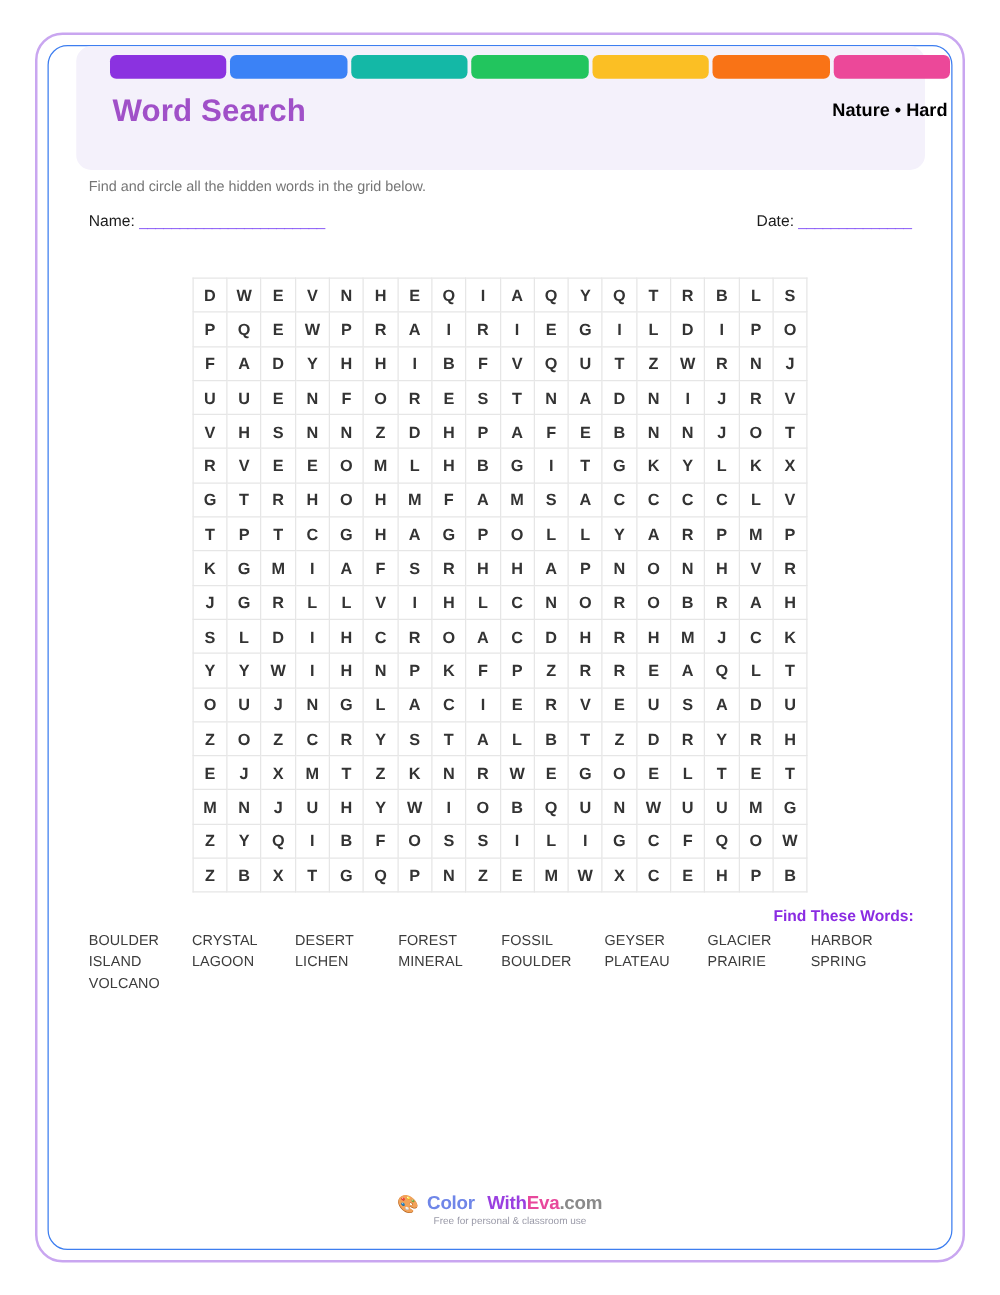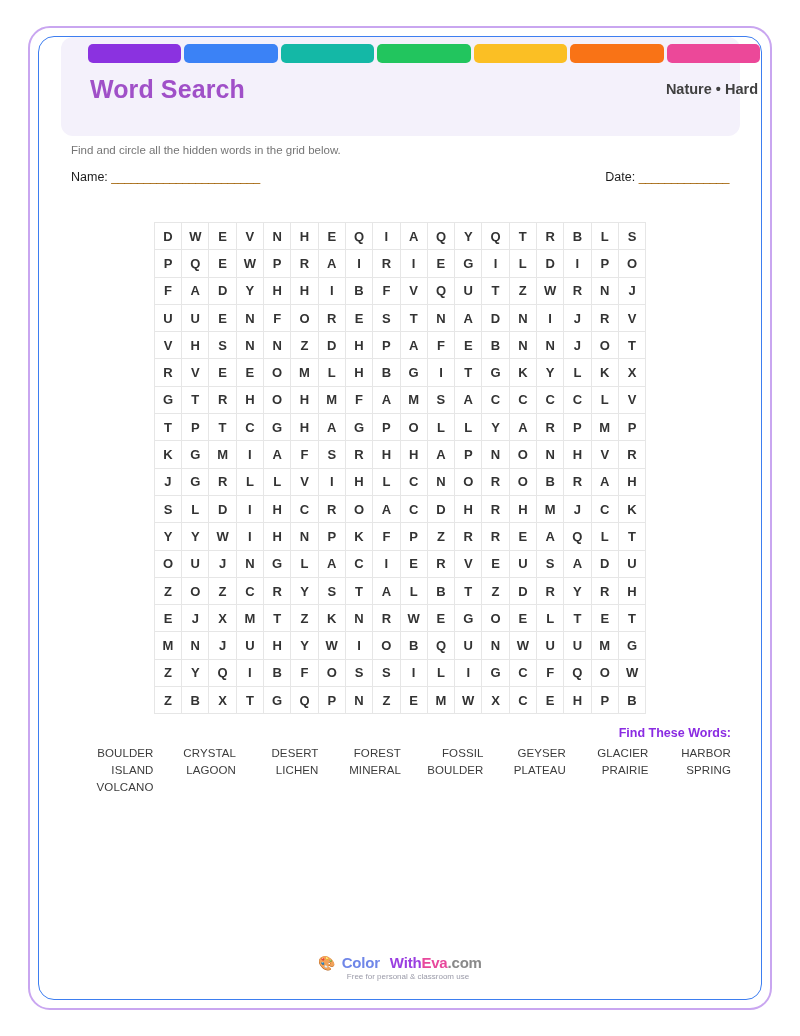--- a/index.html
+++ b/index.html
@@ -79,21 +79,21 @@
   }
   .puzzle-title {
     font-size: 25px;
     font-weight: bold;
     color: #a050c8;
     letter-spacing: 0.1px;
   }
   .puzzle-meta {
     font-size: 14.5px;
     font-weight: bold;
-    color: #404040;
+    color: #000000;
   }
 
   .instructions {
     position: absolute;
     left: 33px;
     top: 108px;
     font-size: 11.5px;
     color: #757575;
   }
 
@@ -103,21 +103,21 @@
     left: 33px;
     top: 134px;
     width: 658px;
     display: flex;
     justify-content: space-between;
     font-size: 12.5px;
     color: #1c1c1c;
   }
   .field { white-space: pre; }
   .field .blank {
-    color: #a16207;
+    color: #8b5cf6;
     letter-spacing: -0.5px;
   }
 
   
   .grid-wrap {
     position: absolute;
     left: 0;
     top: 186px;
     width: 724px;
     display: flex;
@@ -151,21 +151,20 @@
     font-weight: bold;
     color: #8a2be2;
     margin-bottom: 7px;
     text-align: right;
   }
   .wordlist-grid {
     display: grid;
     grid-template-columns: repeat(8, 1fr);
     row-gap: 5px;
     column-gap: 0px;
-    text-align: right;
   }
   .wordlist-grid .word {
     font-size: 11.5px;
     color: #3c3c3c;
     letter-spacing: 0.1px;
   }
 
   
   .footer {
     position: absolute;

